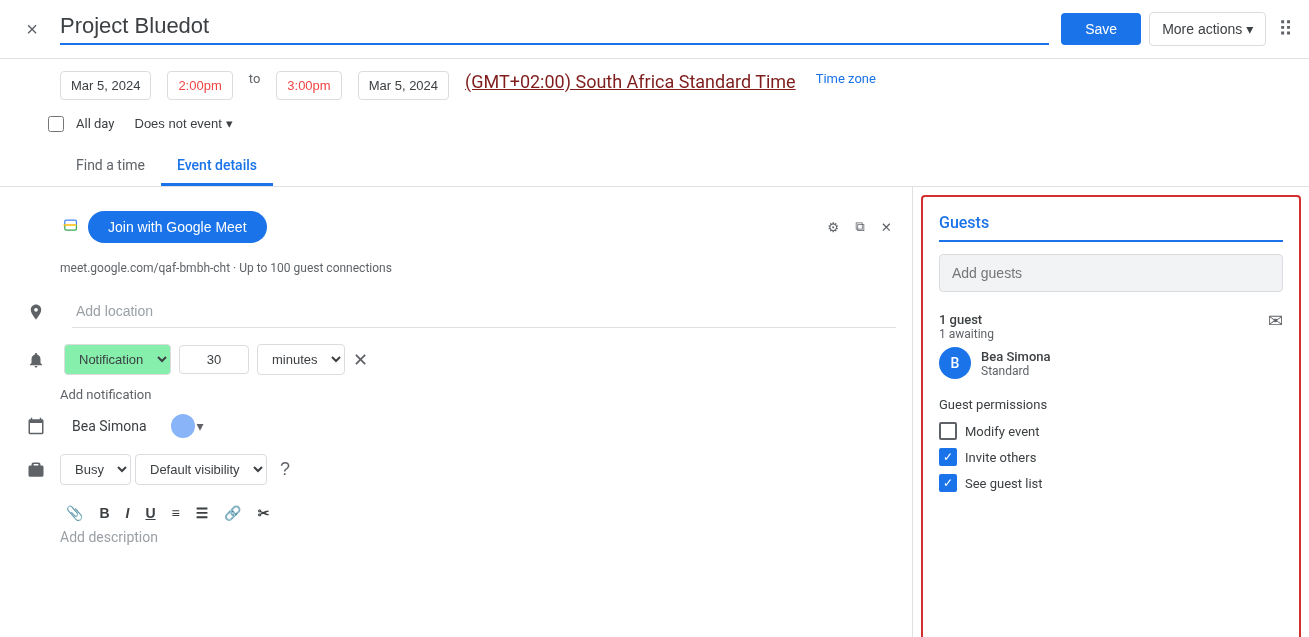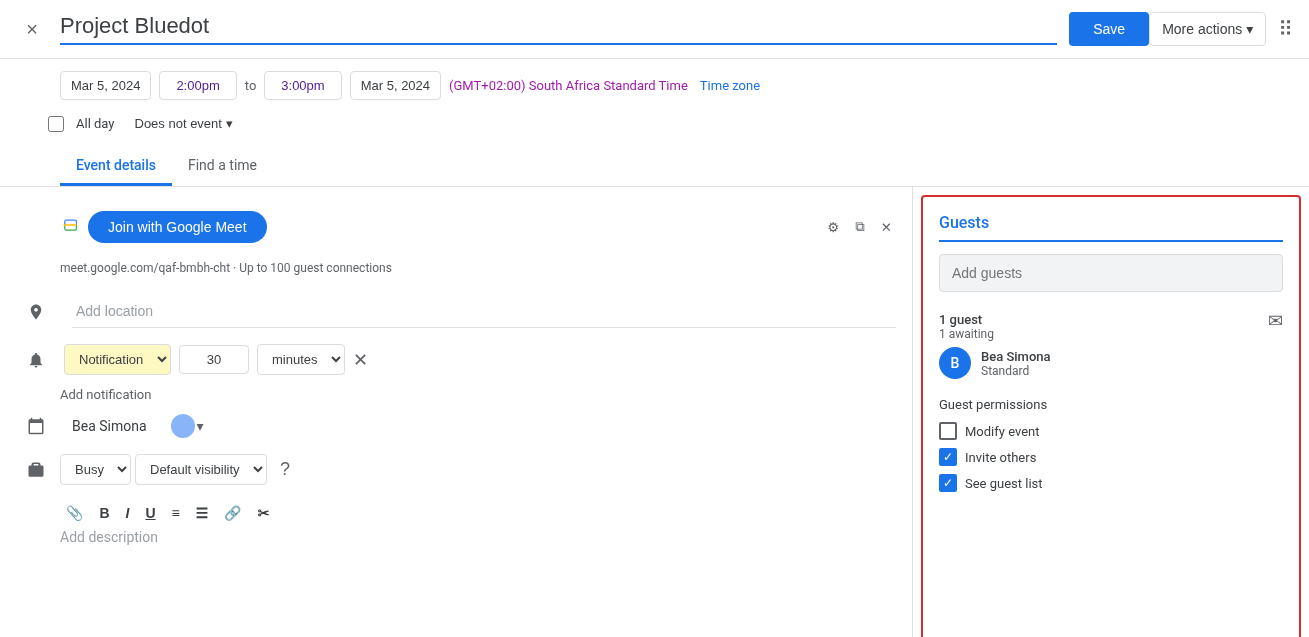--- a/index.html
+++ b/index.html
@@ -1,30 +1,30 @@
 <!DOCTYPE html>
 <html><head>
   <meta charset="utf-8">
   <style>
     * { box-sizing: border-box; margin: 0; padding: 0; }
     body { font-family: 'Google Sans', Roboto, Arial, sans-serif; background: #fff; color: #3c4043; font-size: 14px; width: 1309px; height: 637px; overflow: hidden; }
 
     .top-bar { display: flex; align-items: center; padding: 12px 16px; border-bottom: 1px solid #e0e0e0; gap: 12px; }
     .close-btn { background: none; border: none; cursor: pointer; color: #5f6368; font-size: 20px; padding: 4px; border-radius: 50%; display: flex; align-items: center; justify-content: center; width: 32px; height: 32px; }
     .event-title { font-size: 22px; font-weight: 400; color: #3c4043; flex: 1; border: none; outline: none; border-bottom: 2px solid #1a73e8; padding-bottom: 4px; }
-    .top-actions { display: flex; margin-left: auto; }
+    .top-actions { display: flex; align-items: center; gap: 8px; margin-left: auto; }
     .save-btn { background: #1a73e8; color: #fff; border: none; border-radius: 4px; padding: 8px 24px; font-size: 14px; cursor: pointer; font-weight: 500; }
     .more-actions-btn { display: flex; align-items: center; gap: 4px; background: none; border: 1px solid #dadce0; border-radius: 4px; padding: 8px 12px; font-size: 14px; cursor: pointer; color: #3c4043; }
     .grid-icon { color: #5f6368; font-size: 20px; margin-left: auto; }
 
-    .datetime-row { display: flex; align-items: center; padding: 12px 16px 8px 60px; gap: 8px; }
+    .datetime-row { display: flex; padding: 12px 16px 8px 60px; gap: 16px; }
     .date-chip { border: 1px solid #dadce0; border-radius: 4px; padding: 6px 10px; font-size: 13px; cursor: pointer; background: none; color: #3c4043; }
-    .time-chip { border: 1px solid #dadce0; border-radius: 4px; padding: 6px 16px; font-size: 13px; cursor: pointer; background: none; color: #4c1d95; }
+    .time-chip { border: 1px solid #dadce0; border-radius: 4px; padding: 6px 10px; font-size: 13px; cursor: pointer; background: none; color: #ef4444; }
     .to-label { color: #5f6368; font-size: 13px; }
-    .timezone-label { color: #a21caf; font-size: 13px; }
+    .timezone-label { color: #7f1d1d; font-size: 18px; text-decoration: underline; }
     .timezone-link { color: #1a73e8; font-size: 13px; cursor: pointer; text-decoration: none; margin-left: 4px; }
 
     .allday-row { display: flex; align-items: center; padding: 4px 16px 12px 48px; gap: 12px; }
     .checkbox-allday { width: 16px; height: 16px; cursor: pointer; }
     .allday-text { font-size: 13px; color: #3c4043; }
     .repeat-select { display: flex; align-items: center; gap: 4px; border: none; background: none; font-size: 13px; color: #3c4043; cursor: pointer; padding: 4px 8px; border-radius: 4px; }
 
     .tabs-row { display: flex; align-items: center; padding: 0 16px 0 60px; border-bottom: 1px solid #e0e0e0; }
     .tab { padding: 10px 16px; font-size: 14px; cursor: pointer; color: #5f6368; border-bottom: 3px solid transparent; }
     .tab.active { color: #1a73e8; border-bottom: 3px solid #1a73e8; font-weight: 500; }
@@ -39,21 +39,21 @@
     .meet-action-btn { background: none; border: none; cursor: pointer; color: #5f6368; padding: 4px; border-radius: 50%; }
     .meet-link { padding: 2px 16px 12px 60px; font-size: 12px; color: #5f6368; }
 
     .form-row { display: flex; align-items: center; padding: 8px 16px; gap: 16px; }
     .form-icon { width: 40px; display: flex; justify-content: center; align-items: center; color: #5f6368; font-size: 18px; flex-shrink: 0; }
     .form-input { flex: 1; border: none; border-bottom: 1px solid #e0e0e0; padding: 8px 4px; font-size: 14px; color: #3c4043; outline: none; background: none; }
     .form-input::placeholder { color: #9aa0a6; }
 
     .notif-row { display: flex; align-items: center; padding: 8px 16px; gap: 8px; }
     .notif-icon { width: 40px; display: flex; justify-content: center; color: #5f6368; font-size: 18px; flex-shrink: 0; }
-    .notif-select { border: 1px solid #dadce0; border-radius: 4px; padding: 6px 10px; font-size: 13px; color: #3c4043; background: #fef9c3; cursor: pointer; }
+    .notif-select { border: 1px solid #dadce0; border-radius: 4px; padding: 6px 10px; font-size: 13px; color: #3c4043; background: #86efac; cursor: pointer; }
     .notif-number { border: 1px solid #dadce0; border-radius: 4px; padding: 6px 10px; font-size: 13px; color: #3c4043; width: 70px; text-align: center; background: #fff; }
     .notif-unit { border: 1px solid #dadce0; border-radius: 4px; padding: 6px 10px; font-size: 13px; color: #3c4043; background: #fff; cursor: pointer; }
     .remove-btn { background: none; border: none; cursor: pointer; color: #5f6368; font-size: 18px; }
     .add-notif { padding: 4px 16px 4px 60px; font-size: 13px; color: #5f6368; cursor: pointer; }
 
     .organizer-row { display: flex; align-items: center; padding: 8px 16px; gap: 16px; }
     .organizer-icon { width: 40px; display: flex; justify-content: center; color: #5f6368; font-size: 18px; flex-shrink: 0; }
     .organizer-name { font-size: 14px; color: #3c4043; }
     .color-dot-btn { width: 24px; height: 24px; border-radius: 50%; background: #8ab4f8; border: none; cursor: pointer; display: flex; align-items: center; justify-content: center; }
     .dropdown-arrow { font-size: 14px; color: #5f6368; }
@@ -116,22 +116,22 @@
 <div class="allday-row">
   <input type="checkbox" class="checkbox-allday" style="">
   <span class="allday-text">All day</span>
   <button class="repeat-select">
     <span>Does not event</span>
     <span>▾</span>
   </button>
 </div>
 
 <div class="tabs-row">
+  <div class="tab">Find a time</div>
   <div class="tab active">Event details</div>
-  <div class="tab">Find a time</div>
 </div>
 
 <div class="main-content">
 
   <div class="left-panel">
 
     <div class="meet-section">
       <span style="font-size:20px;">
         <svg width="20" height="20" viewBox="0 0 48 48">
             <rect width="48" height="48" fill="none"></rect>

